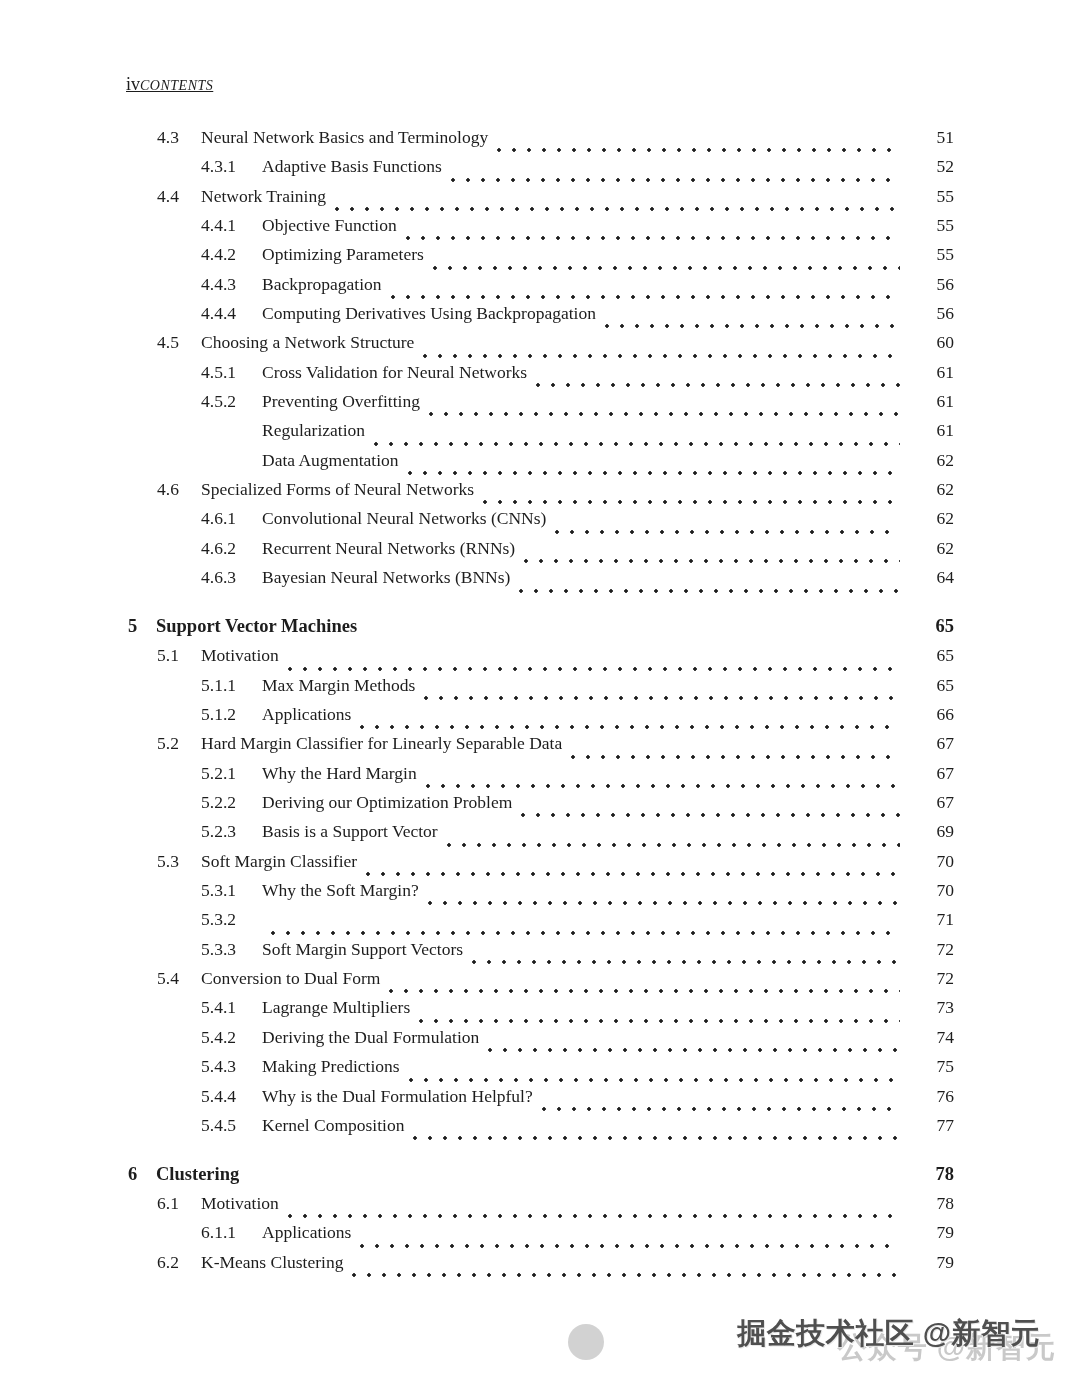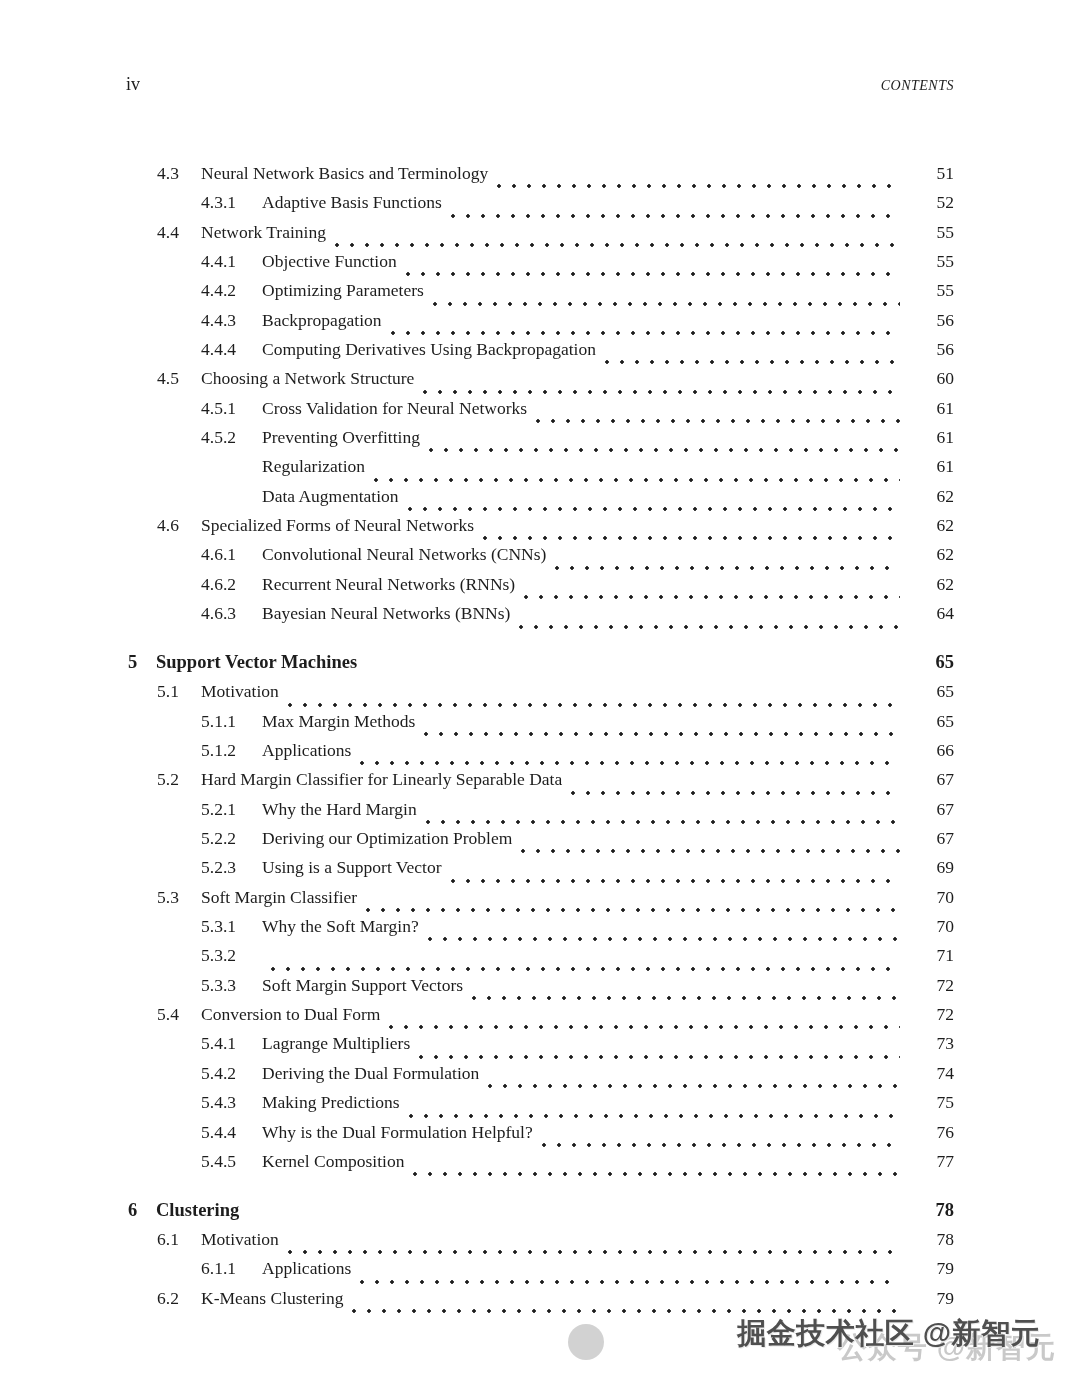--- a/index.html
+++ b/index.html
@@ -8,27 +8,27 @@
     background: #ffffff;
     font-family: "Liberation Serif", serif;
     color: #1d1d1d;
     position: relative;
     overflow: hidden;
   }
 
   
   .page-header {
     position: absolute; top: 74px; left: 126px; width: 828px;
-    display: flex; justify-content: space-between; align-items: baseline;
+    display: flex; align-items: baseline; text-decoration: underline;
   }
   .folio { font-size: 18px; }
   .running-title { font-style: italic; font-size: 14px; letter-spacing: 0.5px; }
 
   
-  .toc { position: absolute; top: 127px; left: 126px; width: 828px; margin-top: 36px; }
+  .toc { position: absolute; top: 127px; left: 126px; width: 828px; }
   .toc-row {
     display: flex; align-items: baseline;
     height: 29.35px; font-size: 17.5px; white-space: nowrap;
   }
   .toc-row .num { flex: none; }
   .toc-row .title { flex: none; }
   .lvl1 { padding-left: 2px; font-weight: bold; font-size: 18.5px; margin-top: 19.5px; }
   .lvl1 .num { width: 28px; }
   .lvl2 { padding-left: 31px; }
   .lvl2 .num { width: 44px; }
@@ -208,21 +208,21 @@
       <span class="page-num">67</span>
     </div>
     <div class="toc-row lvl3">
       <span class="num">5.2.2</span>
       <span class="title">Deriving our Optimization Problem</span>
       <span class="leader"></span>
       <span class="page-num">67</span>
     </div>
     <div class="toc-row lvl3">
       <span class="num">5.2.3</span>
-      <span class="title">Using is a Support Vector</span>
+      <span class="title">Basis is a Support Vector</span>
       <span class="leader"></span>
       <span class="page-num">69</span>
     </div>
     <div class="toc-row lvl2">
       <span class="num">5.3</span>
       <span class="title">Soft Margin Classifier</span>
       <span class="leader"></span>
       <span class="page-num">70</span>
     </div>
     <div class="toc-row lvl3">

